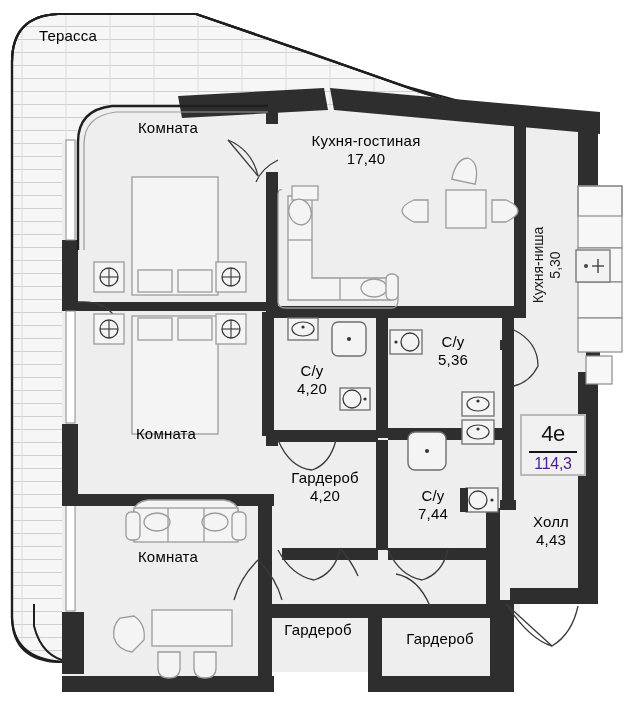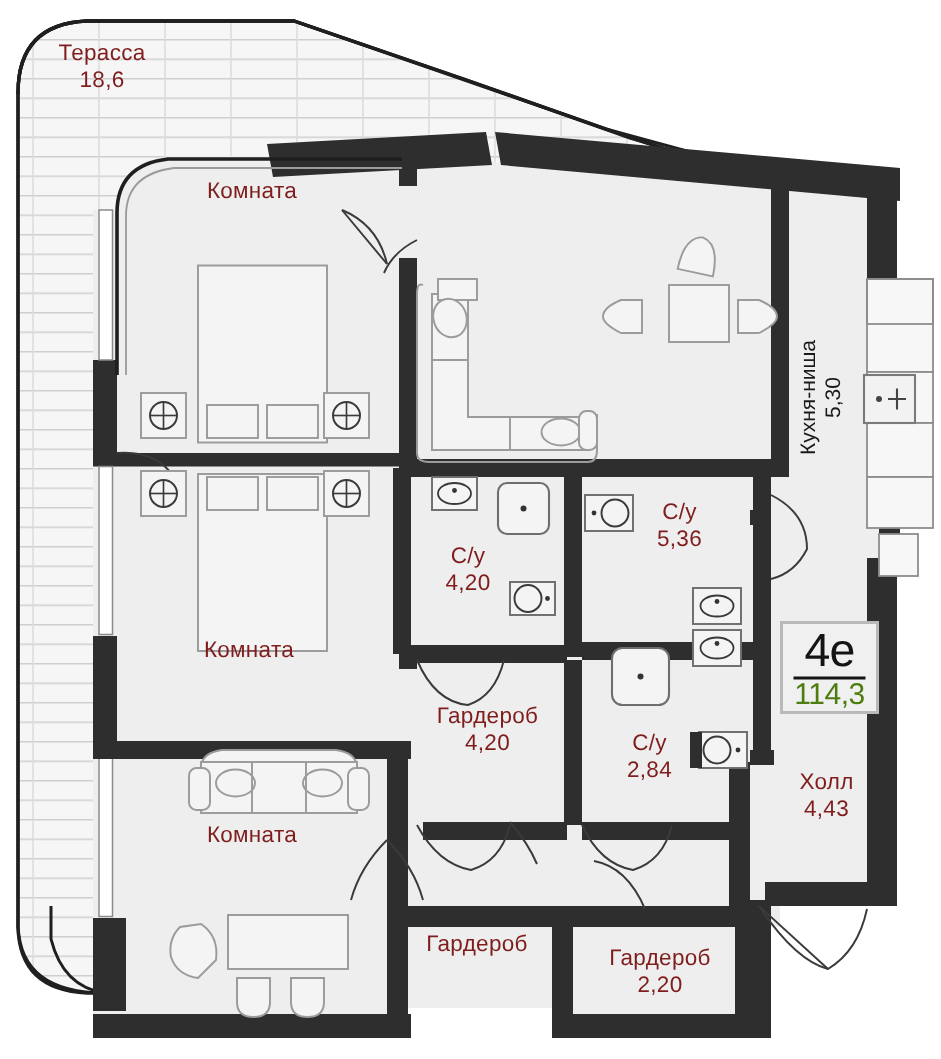--- a/index.html
+++ b/index.html
@@ -20,21 +20,21 @@
   #plan-svg {
     position: absolute;
     left: 0;
     top: 0;
     width: 627px;
     height: 706px;
   }
   .rm-label {
     position: absolute;
     text-align: center;
-    color: #7f1d1d;
+    color: #000000;
     font-family: "Liberation Sans", sans-serif;
     font-size: 15px;
     line-height: 18px;
     letter-spacing: 0.2px;
     white-space: nowrap;
     pointer-events: none;
   }
   .rm-label .rm-name { display: block; }
   .rm-label .rm-area { display: block; }
   .rm-label.terrace { font-size: 15px; }
@@ -58,36 +58,36 @@
     height: 62px;
     border: 2px solid #b9b9b9;
     background: #f0f0f0;
     box-sizing: border-box;
     display: flex;
     flex-direction: column;
     align-items: center;
     justify-content: center;
   }
   #type-badge .badge-type {
-    font-size: 31px;
+    font-size: 22px;
     line-height: 30px;
     color: #141414;
     font-weight: 400;
     letter-spacing: -0.5px;
   }
   #type-badge .badge-rule {
     width: 48px;
     height: 2px;
     background: #141414;
     margin: 2px 0 2px 0;
   }
   #type-badge .badge-area {
-    font-size: 20px;
+    font-size: 16px;
     line-height: 17px;
-    color: #4d7c0f;
+    color: #4c1d95;
     letter-spacing: -0.3px;
   }
 </style>
 </head>
 <body>
 
 <div id="plan-root">
 
   <svg id="plan-svg" viewBox="0 0 627 706">
     <defs>
@@ -377,27 +377,30 @@
     <g fill="#2e2e2e">
       <rect x="500" y="340" width="14" height="10"></rect>
       <rect x="500" y="500" width="16" height="10"></rect>
       <rect x="460" y="488" width="8" height="24"></rect>
       <rect x="376" y="540" width="12" height="10"></rect>
     </g>
   </svg>
 
   <div class="rm-label terrace" style="left:18px; top:27px; width:100px;">
     <span class="rm-name">Терасса</span>
-    <span class="rm-area">18,6</span>
   </div>
 
   <div class="rm-label" style="left:108px; top:119px; width:120px;">
     <span class="rm-name">Комната</span>
   </div>
 
+  <div class="rm-label" style="left:286px; top:132px; width:160px;">
+    <span class="rm-name">Кухня-гостиная</span>
+    <span class="rm-area">17,40</span>
+  </div>
 
   <div class="rm-vert" style="left:530px; top:330px; width:130px;">
     <span class="rm-name">Кухня-ниша</span>
     <span class="rm-area">5,30</span>
   </div>
 
   <div class="rm-label" style="left:272px; top:362px; width:80px;">
     <span class="rm-name">С/у</span>
     <span class="rm-area">4,20</span>
   </div>
@@ -411,39 +414,38 @@
     <span class="rm-name">Комната</span>
   </div>
 
   <div class="rm-label" style="left:265px; top:469px; width:120px;">
     <span class="rm-name">Гардероб</span>
     <span class="rm-area">4,20</span>
   </div>
 
   <div class="rm-label" style="left:393px; top:487px; width:80px;">
     <span class="rm-name">С/у</span>
-    <span class="rm-area">2,84</span>
+    <span class="rm-area">7,44</span>
   </div>
 
   <div class="rm-label" style="left:511px; top:513px; width:80px;">
     <span class="rm-name">Холл</span>
     <span class="rm-area">4,43</span>
   </div>
 
   <div class="rm-label" style="left:108px; top:548px; width:120px;">
     <span class="rm-name">Комната</span>
   </div>
 
   <div class="rm-label" style="left:258px; top:621px; width:120px;">
     <span class="rm-name">Гардероб</span>
   </div>
 
   <div class="rm-label" style="left:380px; top:630px; width:120px;">
     <span class="rm-name">Гардероб</span>
-    <span class="rm-area">2,20</span>
   </div>
 
   <div id="type-badge">
     <div class="badge-type">4е</div>
     <div class="badge-rule"></div>
     <div class="badge-area">114,3</div>
   </div>
 
 </div>
 

